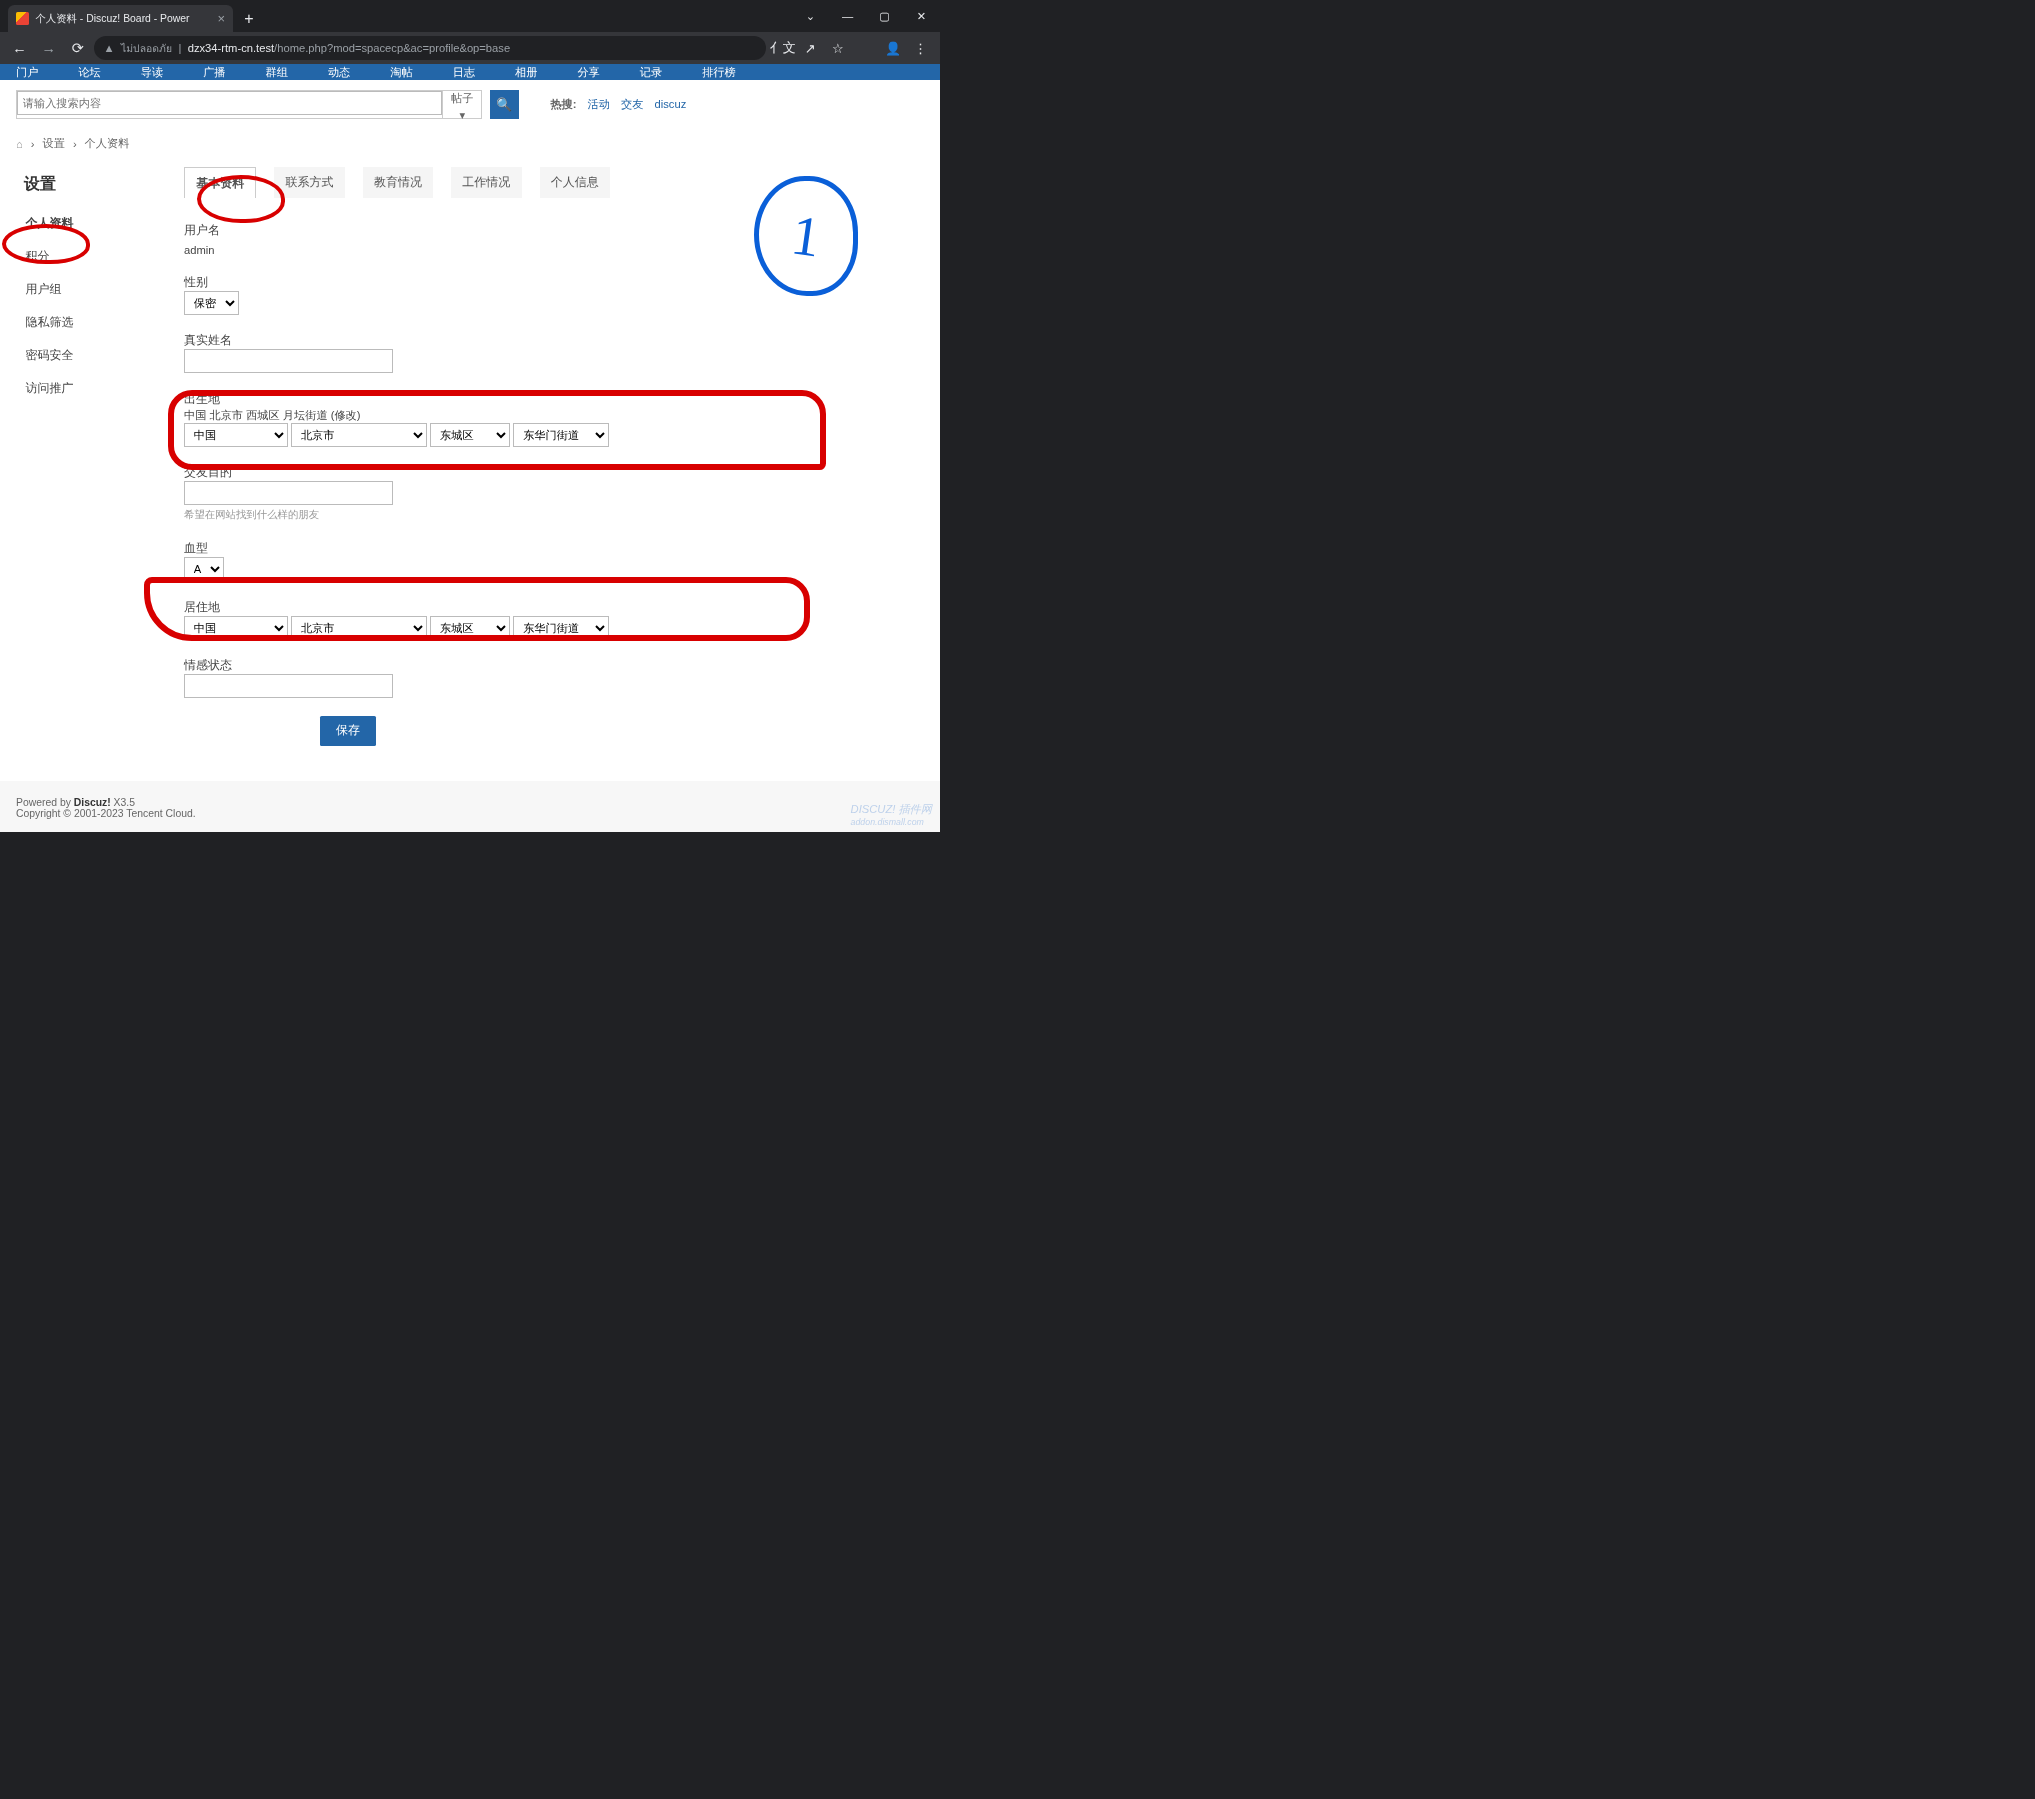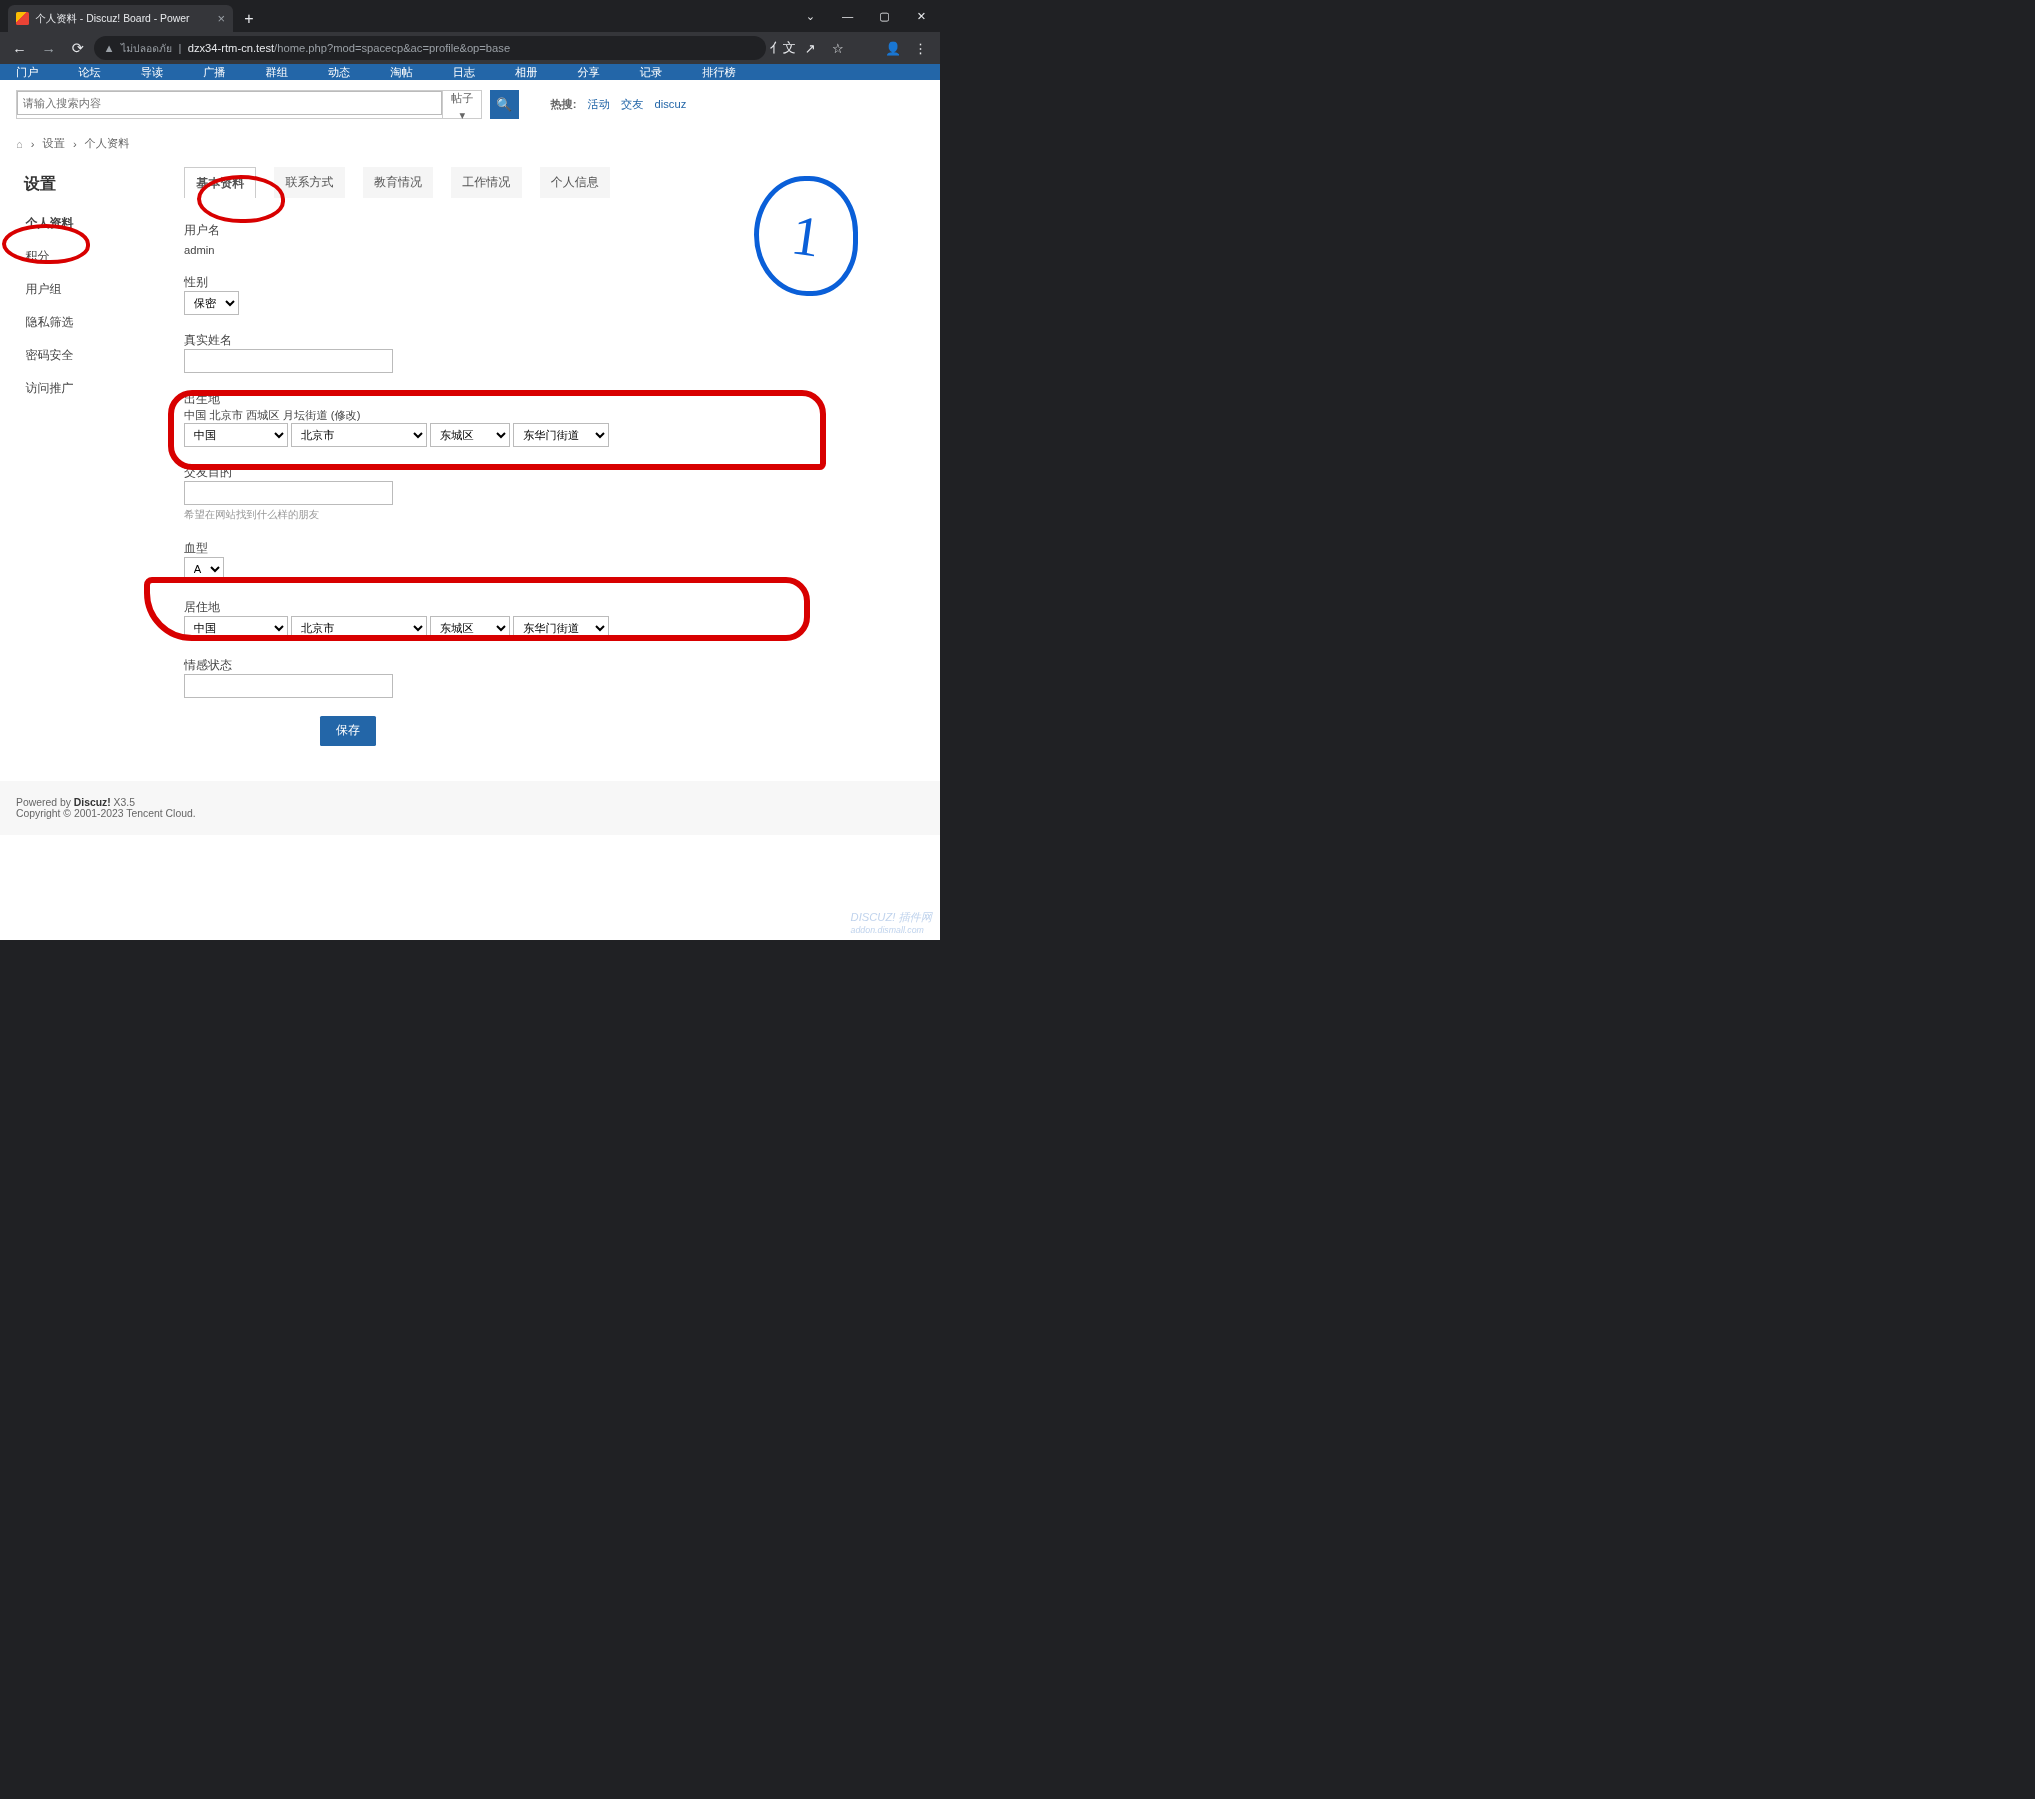--- a/index.html
+++ b/index.html
@@ -1,19 +1,19 @@
 <!DOCTYPE html>
 <html style="font-size:13px"><head>
 <meta charset="utf-8">
 <style>
 * { margin: 0; padding: 0; box-sizing: border-box; }
 body { font-family: "Microsoft YaHei", Arial, sans-serif; font-size: 11.2px; background: #202124; color: #333; }
 
 
-.window { width: 940px; height: 940px; background: #202124; position: relative; overflow: hidden; }
+.window { width: 940px; height: 832px; background: #202124; position: relative; overflow: hidden; }
 
 
 .titlebar { height: 32px; background: #202124; display: flex; align-items: flex-end; padding-left: 8px; }
 .tab { background: #35363a; color: #e8eaed; height: 27px; display: flex; align-items: center; padding: 0 8px; border-radius: 6.4px 6.4px 0 0; width: 225px; font-size: 10.4px; }
 .tab .favicon { width: 13px; height: 13px; background: linear-gradient(135deg,#fbbc04 40%,#ea4335 40%); border-radius: 1.6px; margin-right: 6.4px; }
 .tab .close { margin-left: auto; color: #9aa0a6; font-size: 13px; }
 .newtab { color: #e8eaed; font-size: 16px; padding: 0 11.2px; height: 27px; display: flex; align-items: center; }
 .wincontrols { margin-left: auto; display: flex; color: #e8eaed; }
 .wincontrols span { width: 37px; height: 32px; display: flex; align-items: center; justify-content: center; font-size: 11.2px; }
 

